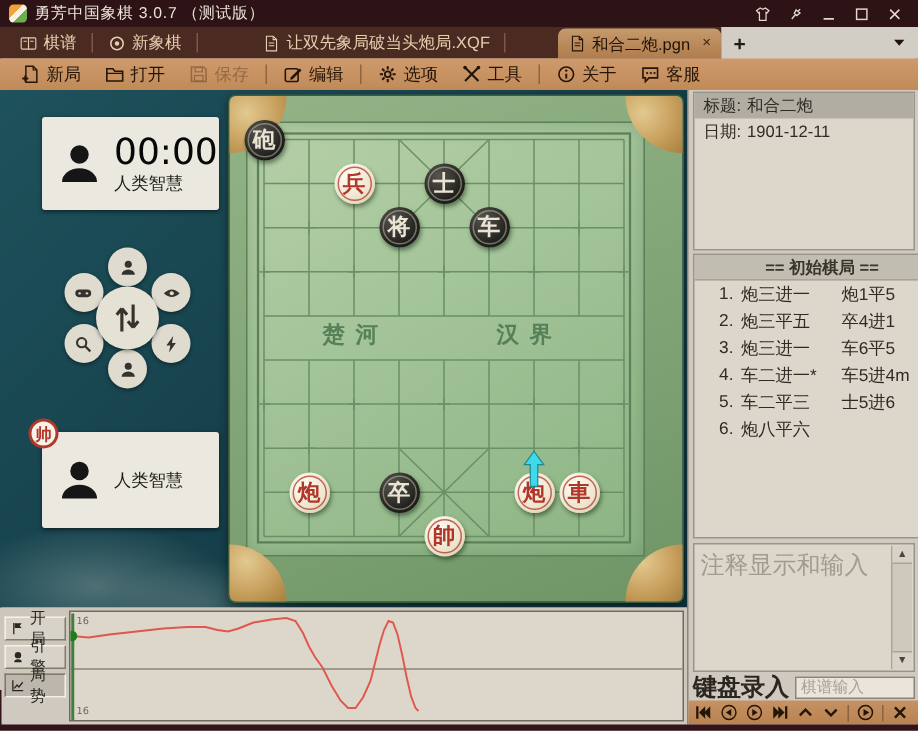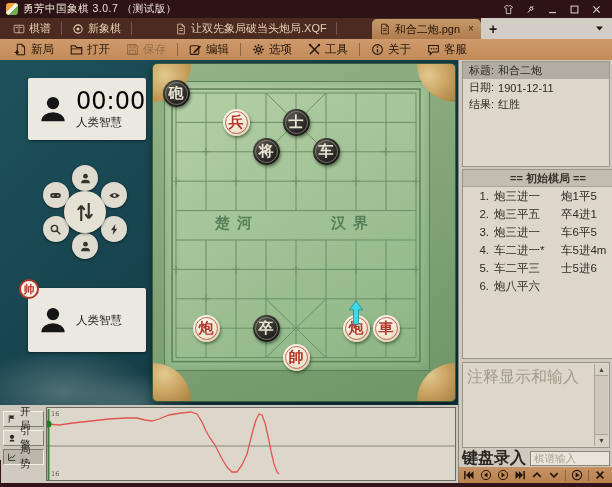--- a/index.html
+++ b/index.html
@@ -447,24 +447,20 @@
   <div class="rpanel abs">
     <div class="rbox" style="left:3px;top:1px;width:148px;height:106px;" id="infoBox">
         <div class="info-row sel">
           <span>标题:</span>
           <span>和合二炮</span>
         </div>
         <div class="info-row">
           <span>日期:</span>
           <span>1901-12-11</span>
         </div>
-        <div class="info-row">
-          <span>结果:</span>
-          <span>红胜</span>
-        </div>
       </div>
     <div class="rbox" style="left:3px;top:109px;width:172px;height:190px;">
       <div class="ml-header">== 初始棋局 ==</div>
       <div id="moveRows">
           <div class="mrow">
             <span class="mno">1.</span>
             <span class="mred">炮三进一</span>
             <span class="mblk">炮1平5</span>
           </div>
           <div class="mrow">

